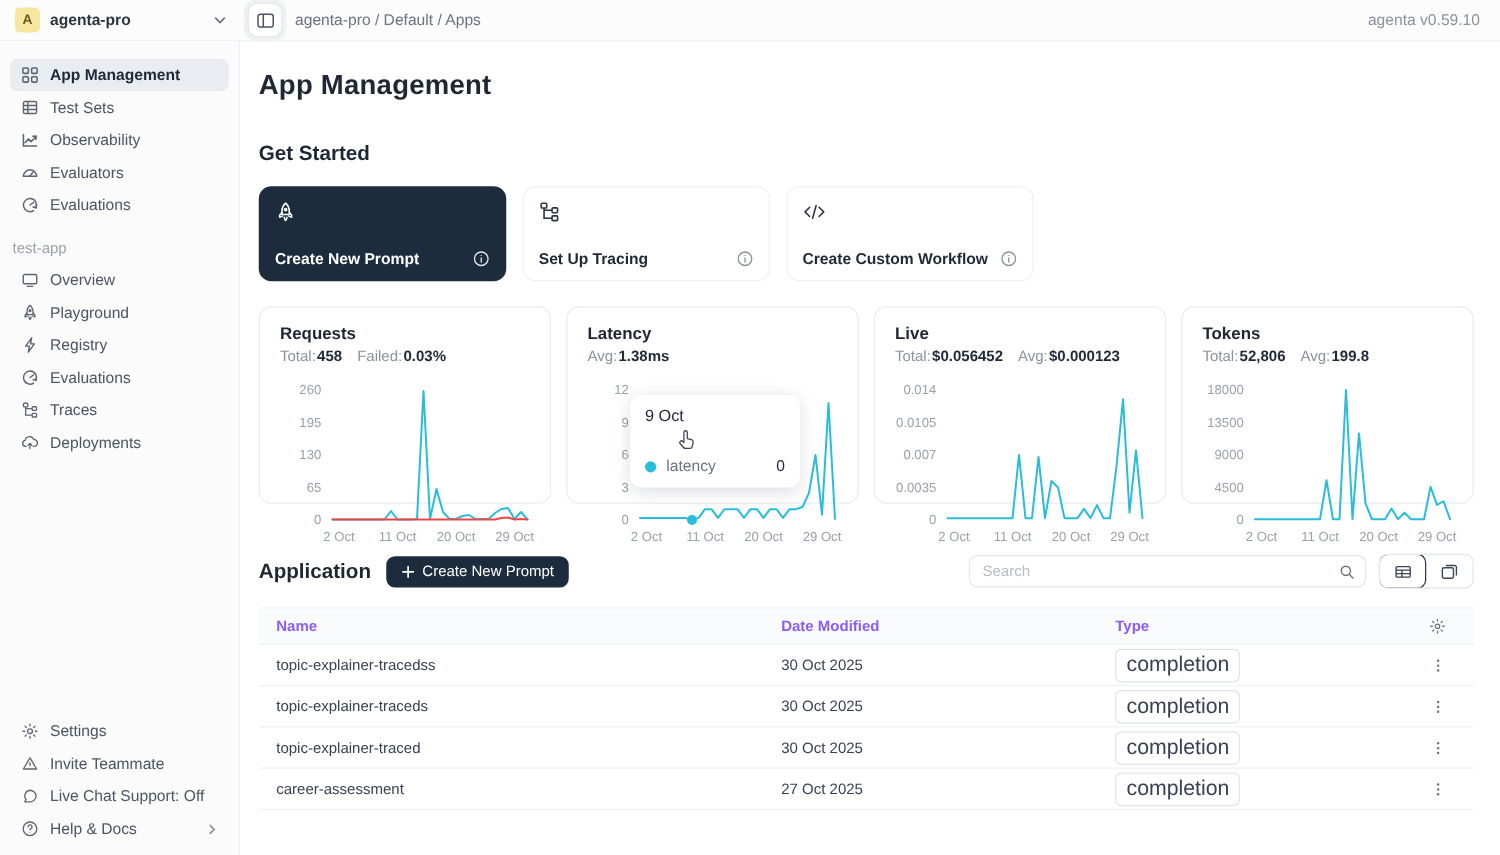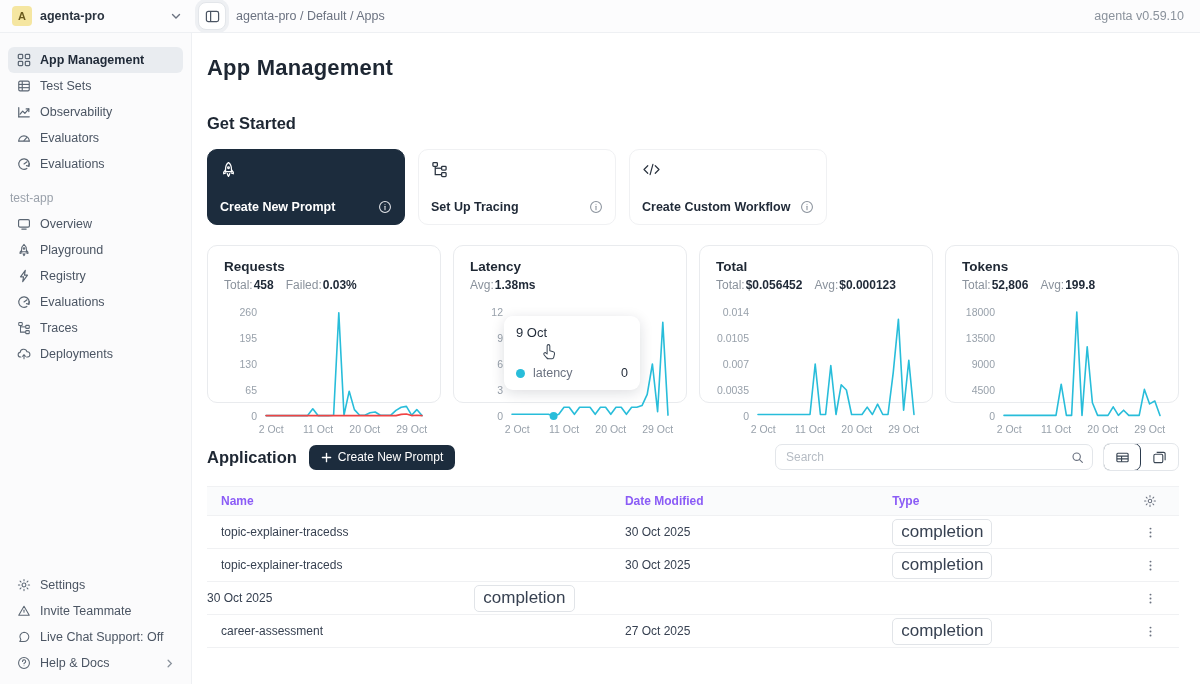--- a/index.html
+++ b/index.html
@@ -392,21 +392,21 @@
           </div>
           <span class="cursor-hand">
             <svg width="19" height="19" viewBox="0 0 24 24">
                 <path d="M9.3 21l-4-4.6c-.7-.8-.6-2 .2-2.6.7-.5 1.6-.5 2.2.1l1.3 1.2V5a1.7 1.7 0 0 1 3.4 0v6.2l4.3 1.1c.9.2 1.6 1 1.6 2v1l-1 4.2c-.2 1-1.1 1.6-2.1 1.6h-4.3c-.6 0-1.2-.3-1.6-.8z" fill="#fff" stroke="#3a4654" stroke-width="1.3" stroke-linejoin="round"></path>
               </svg>
           </span>
         </div>
       </div>
 
       <div class="stat-card">
-        <div class="stat-title">Total</div>
+        <div class="stat-title">Live</div>
         <div class="stat-metrics">
           <span class="m"><span>Total:</span><b>$0.056452</b></span>
           <span class="m"><span>Avg:</span><b>$0.000123</b></span>
         </div>
         <div class="chart">
             <svg width="212" height="134">
               <text x="39" y="115.5" text-anchor="end" font-size="10.5" fill="#98a1ab">0</text>
               <text x="39" y="89.5" text-anchor="end" font-size="10.5" fill="#98a1ab">0.0035</text>
               <text x="39" y="63.5" text-anchor="end" font-size="10.5" fill="#98a1ab">0.007</text>
               <text x="39" y="37.5" text-anchor="end" font-size="10.5" fill="#98a1ab">0.0105</text>
@@ -524,20 +524,21 @@
             <span class="kebab">
               <svg width="13" height="13" viewBox="0 0 16 16" fill="currentColor">
                 <circle cx="8" cy="3.2" r="1.2"></circle>
                 <circle cx="8" cy="8" r="1.2"></circle>
                 <circle cx="8" cy="12.8" r="1.2"></circle>
               </svg>
             </span>
           </div>
       </div>
       <div class="trow">
+        <div class="c-name">topic-explainer-traced</div>
         <div class="c-date">30 Oct 2025</div>
         <div class="c-type"><span class="badge">completion</span></div>
         <div class="c-act">
             <span class="kebab">
               <svg width="13" height="13" viewBox="0 0 16 16" fill="currentColor">
                 <circle cx="8" cy="3.2" r="1.2"></circle>
                 <circle cx="8" cy="8" r="1.2"></circle>
                 <circle cx="8" cy="12.8" r="1.2"></circle>
               </svg>
             </span>

